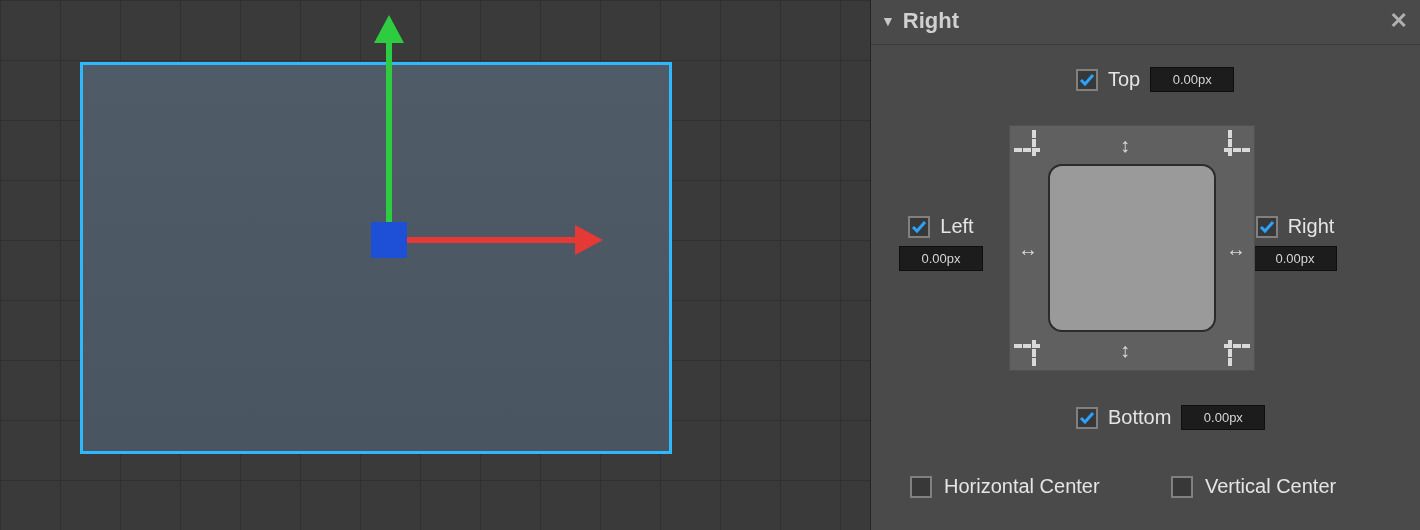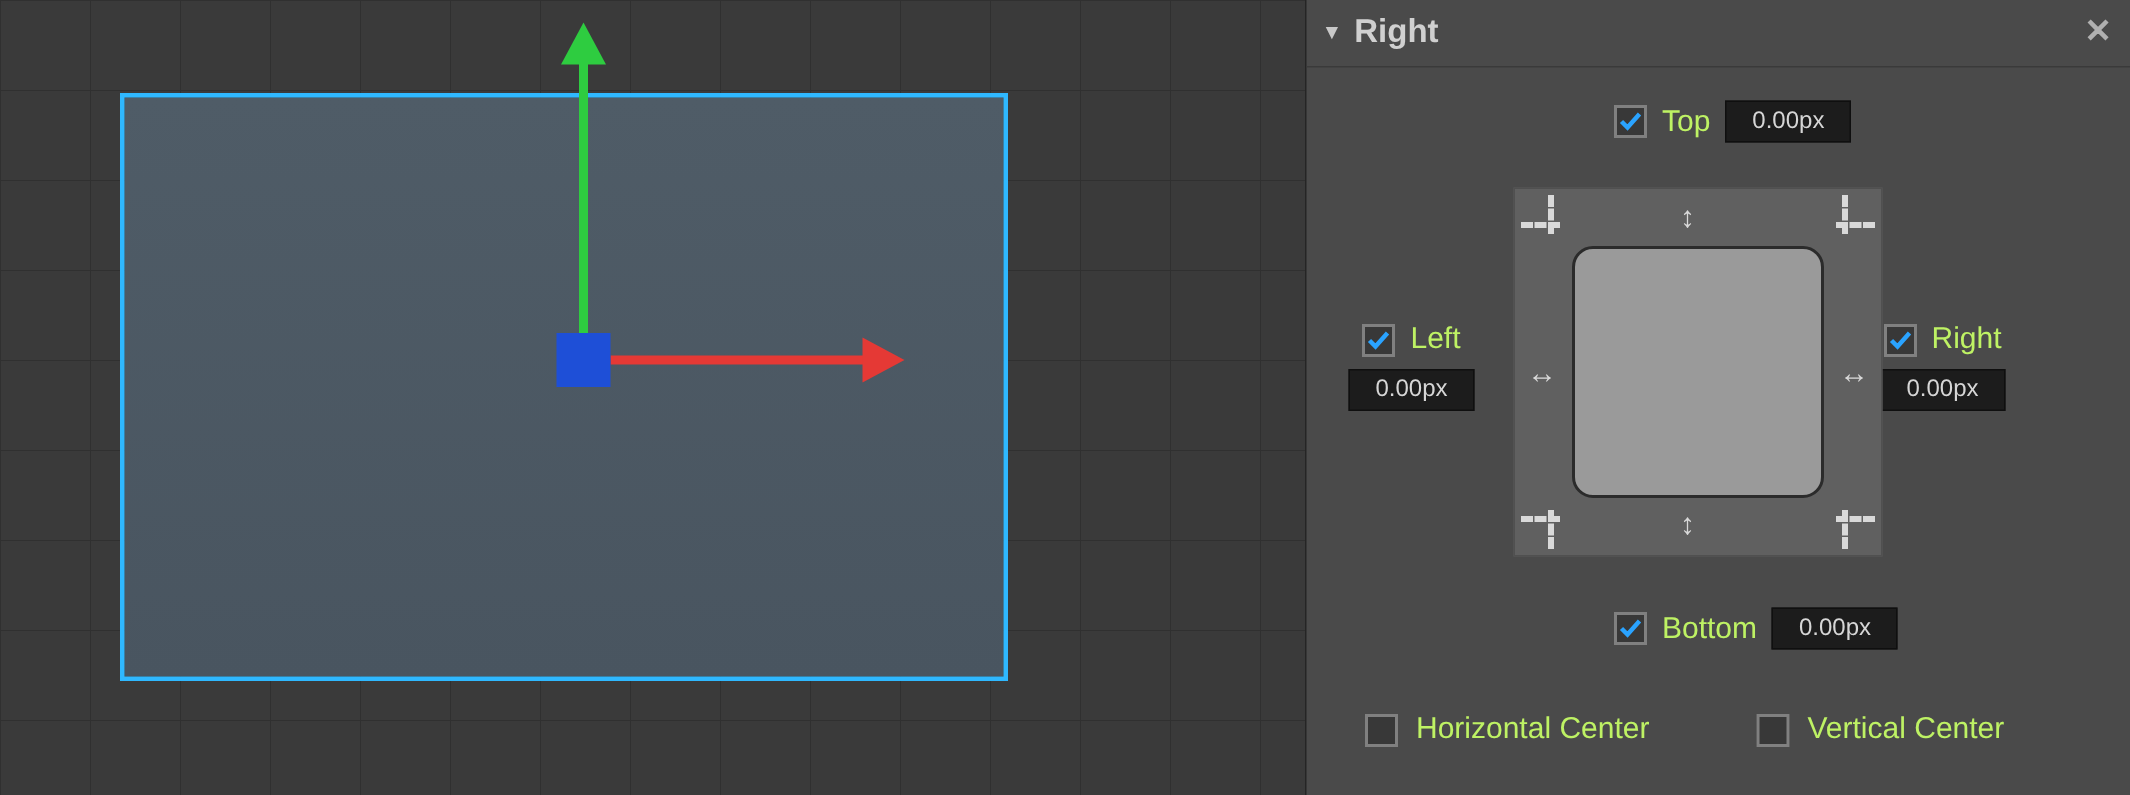--- a/index.html
+++ b/index.html
@@ -66,24 +66,24 @@
   }
 
   
   .cb {
     display:inline-flex; align-items:center; justify-content:center;
     width:22px; height:22px; border:2px solid #808080; background:#383838; cursor:pointer;
   }
   .cb svg { display:none; }
   .cb.checked svg { display:block; }
   .cb.checked { border-color:#808080; }
-  .lbl { color:#bef264; }
+  .lbl { color:#e5e5e5; }
   .val {
     background:#1c1c1c; border:1px solid #0f0f0f; color:#d6d6d6;
-    padding:4px 10px; min-width:84px; text-align:center; font-size:16px;
+    padding:4px 10px; min-width:84px; text-align:center; font-size:13px;
     cursor:text;
   }
 
   
   .grp { position:absolute; display:flex; align-items:center; gap:10px; }
   .grp.col { flex-direction:column; gap:8px; }
 
   
   .grp-top { left:205px; top:22px; }
   

